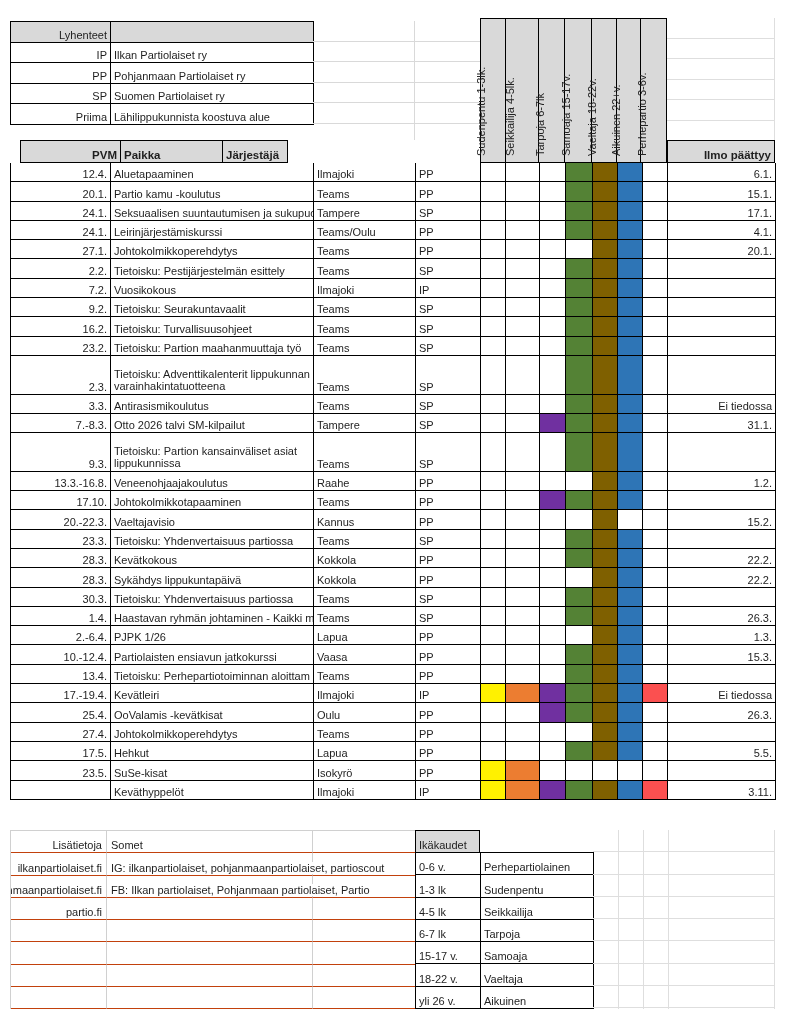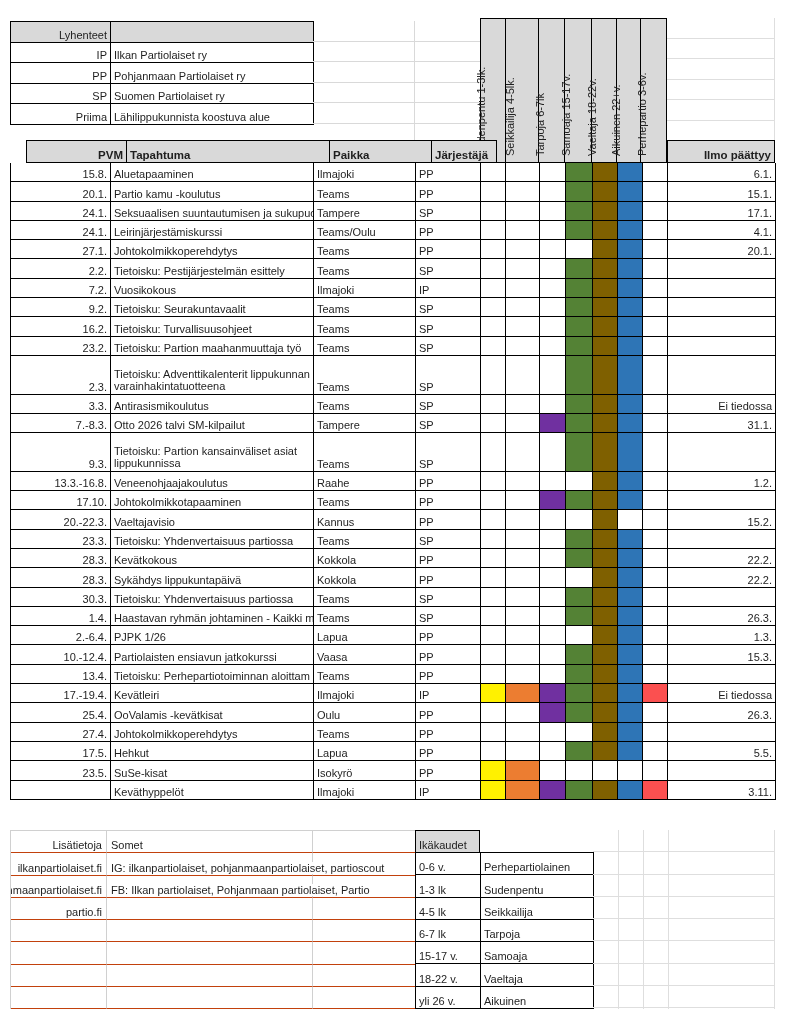--- a/index.html
+++ b/index.html
@@ -27,21 +27,21 @@
 
   
   #band{left:480px;top:18px;width:187px;height:145px;display:flex;background:#D9D9D9;
         border:1px solid #000;box-sizing:border-box;}
   .vcell{position:relative;height:100%;box-sizing:border-box;border-right:1px solid #000;}
   .vcell:last-child{border-right:none;}
   .vcell span{position:absolute;bottom:6px;left:calc(50% - 6px);transform-origin:0 100%;
         transform:rotate(-90deg);white-space:nowrap;font-size:11px;color:#222;}
 
   
-  #mainhead{left:26px;top:140px;height:23px;display:flex;border-left:1px solid #000;box-sizing:border-box;}
+  #mainhead{left:20px;top:140px;height:23px;display:flex;border-left:1px solid #000;box-sizing:border-box;}
   #mainhead .cell{height:100%;border-top:1px solid #000;border-bottom:1px solid #000;border-right:1px solid #000;
         font-weight:bold;font-size:11.5px;background:#D9D9D9;}
   #ilmohead{left:667px;top:140px;width:108px;height:23px;border:1px solid #000;font-weight:bold;font-size:11.5px;}
 
   
   #grid{left:10px;top:163px;display:grid;border-left:1px solid #000;}
   .gc{border-right:1px solid #000;border-bottom:1px solid #000;display:flex;align-items:flex-end;
       overflow:hidden;box-sizing:border-box;padding:0 3px 1px 3px;position:relative;background:transparent;}
   .gc.num{justify-content:flex-end;text-align:right;}
   .gc.ev{white-space:nowrap;}
@@ -105,28 +105,27 @@
       <div class="vcell" style="width: 25px;">
         <span>Aikuinen 22+v.</span>
       </div>
       <div class="vcell" style="width: 25px;">
         <span>Perhepartio 3-6v.</span>
       </div>
     </div>
 
   <div id="mainhead" class="abs">
     <div class="cell r" style="width:100px">PVM</div>
-    <div class="cell" style="width:203px">Tapahtuma</div>
     <div class="cell" style="width:102px">Paikka</div>
     <div class="cell" style="width:65px">Järjestäjä</div>
   </div>
   <div id="ilmohead" class="abs cell r gray">Ilmo päättyy</div>
 
   <div id="grid" class="abs" style="grid-template-columns: 100px 203px 102px 65px 25px 34px 26px 27px 25px 25px 25px 108px; grid-template-rows: 19.3px 19.3px 19.3px 19.3px 19.3px 19.3px 19.3px 19.3px 19.3px 19.3px 38.6px 19.3px 19.3px 38.6px 19.3px 19.3px 19.3px 19.3px 19.3px 19.3px 19.3px 19.3px 19.3px 19.3px 19.3px 19.3px 19.3px 19.3px 19.3px 19.3px 19.3px;">
-      <div class="gc num">15.8.</div>
+      <div class="gc num">12.4.</div>
       <div class="gc ev">Aluetapaaminen</div>
       <div class="gc">Ilmajoki</div>
       <div class="gc">PP</div>
       <div class="gc age"></div>
       <div class="gc age"></div>
       <div class="gc age"></div>
       <div class="gc age" style="background: rgb(84, 130, 53);"></div>
       <div class="gc age" style="background: rgb(127, 96, 0);"></div>
       <div class="gc age sh" style="background: rgb(46, 117, 182);"></div>
       <div class="gc age"></div>

